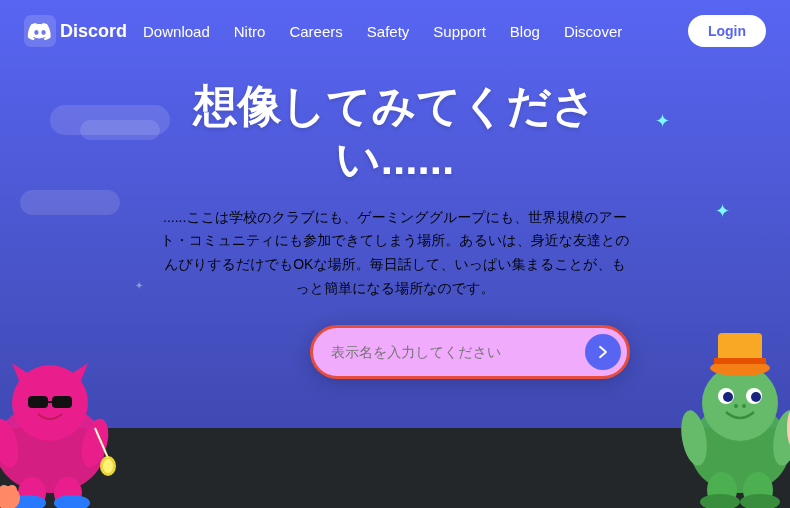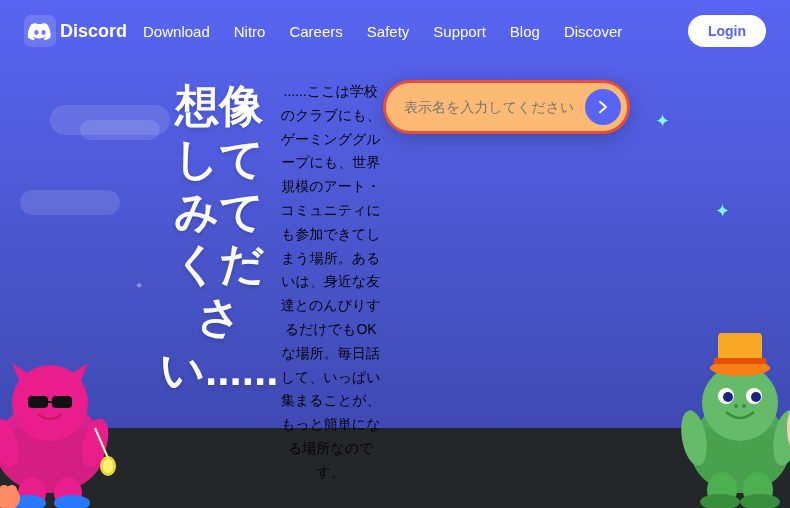--- a/index.html
+++ b/index.html
@@ -113,22 +113,22 @@
       width: 150px;
       height: 280px;
     }
 
     
     .content {
       position: absolute;
       top: 80px;
       left: 0; right: 0;
       display: flex;
-      flex-direction: row;
-      align-items: flex-start;
+      flex-direction: column;
+      align-items: flex-end;
       padding: 0 160px;
       z-index: 5;
     }
 
     .hero-title {
       color: #fff;
       font-size: 44px;
       font-weight: 900;
       text-align: center;
       line-height: 1.2;
@@ -142,21 +142,21 @@
       line-height: 1.7;
       text-align: center;
       max-width: 500px;
       margin-bottom: 24px;
       opacity: 0.95;
     }
 
     .input-container {
       display: flex;
       align-items: center;
-      background: #fdba74;
+      background: #f0abfc;
       border-radius: 28px;
       border: 3px solid #E74C3C;
       padding: 6px 6px 6px 18px;
       width: 320px;
       box-shadow: 0 4px 20px rgba(0,0,0,0.2);
     }
 
     .username-input {
       flex: 1;
       border: none;

